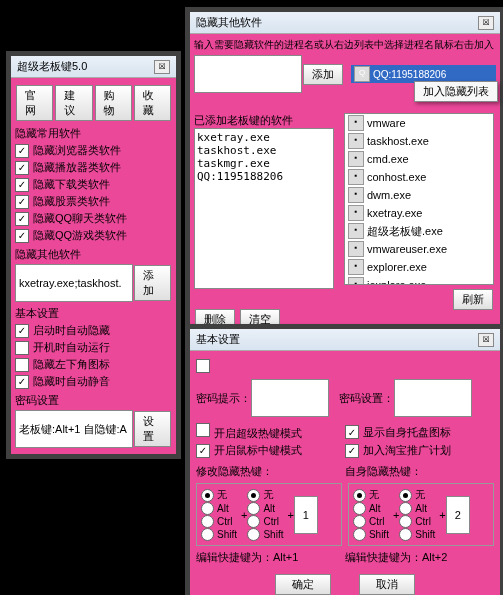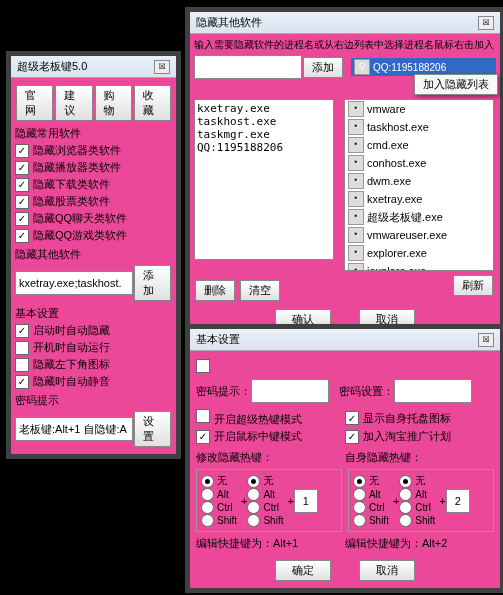--- a/index.html
+++ b/index.html
@@ -5,21 +5,21 @@
 body{margin:0;background:#000;font:11px "Microsoft YaHei",SimSun,sans-serif;color:#000;width:503px;height:595px;overflow:hidden}
 .win{position:absolute;background:#ec4899;border:5px solid #404040;box-shadow:2px 2px 4px rgba(0,0,0,.3)}
 .tb{background:linear-gradient(#eaf0f8,#d8e4f0);border-bottom:1px solid #aaa;padding:3px 6px;display:flex;justify-content:space-between;align-items:center;font-size:11px}
 .cx{width:14px;height:12px;border:1px solid #888;background:#eee;display:flex;align-items:center;justify-content:center;font-size:8px;cursor:pointer}
 .btn{border:1px solid #888;background:linear-gradient(#fff,#e0e0e0);padding:2px 8px;font-size:11px;margin:1px;cursor:pointer;display:inline-block}
 .row{margin:2px 0;display:flex;align-items:center}
 .chk{width:12px;height:12px;border:1px solid #666;background:#fff;margin-right:4px;display:inline-flex;align-items:center;justify-content:center;font-size:10px;cursor:pointer}
 .chk.on::before{content:"✓";color:#000}
 .rad{width:11px;height:11px;border:1px solid #666;border-radius:50%;background:#fff;margin-right:3px;display:inline-flex;align-items:center;justify-content:center;cursor:pointer}
 .rad.on::before{content:"";width:5px;height:5px;background:#000;border-radius:50%}
-.inp{border:1px solid #888;background:#fff;padding:3px 3px;height:16px;font-size:11px}
+.inp{border:1px solid #888;background:#fff;padding:10px 3px;height:16px;font-size:11px}
 .ta{border:1px solid #888;background:#fff;font:11px monospace;padding:2px}
 .lst{border:1px solid #888;background:#fff;overflow:auto}
 .li{display:flex;align-items:center;padding:1px 3px;cursor:pointer}
 .li.sel{background:#316ac5;color:#fff}
 .ico{width:14px;height:14px;margin-right:3px;display:inline-block;border:1px solid #999;background:#ddd;font-size:8px;text-align:center;line-height:12px}
 .grp{border:1px solid #999;padding:4px;margin:2px 0;position:relative}
 .sec{font-size:11px;margin:4px 0 2px}
 .ctx{position:absolute;background:#f8f8f8;border:1px solid #888;box-shadow:2px 2px 4px rgba(0,0,0,.4);padding:2px 8px;font-size:11px;z-index:10}
 </style>
 </head>
@@ -81,21 +81,21 @@
         </div>
         <div class="row">
           <span class="chk"></span>
           <span>隐藏左下角图标</span>
         </div>
         <div class="row">
           <span class="chk on"></span>
           <span>隐藏时自动静音</span>
         </div>
       </div>
-    <div class="sec">密码提示</div>
+    <div class="sec">密码设置</div>
     <div class="row">
       <input class="inp" style="width: 110px;" value="老板键:Alt+1 自隐键:A">
       <span class="btn">设置</span>
     </div>
   </div>
 </div>
 
 <div class="win" style="left:185px;top:7px;width:310px">
   <div class="tb">
     <span>隐藏其他软件</span>
@@ -112,20 +112,21 @@
           <span class="ico">Q</span>
           <span style="font-size:10px">QQ:1195188206</span>
         </div>
         <div class="ctx" style="right:-2px;top:18px">
           <span>加入隐藏列表</span>
         </div>
       </div>
     </div>
     <div class="row" style="align-items:flex-start;margin-top:20px">
       <div style="width:140px">
+        <div>已添加老板键的软件</div>
         <div class="ta" style="height:155px" id="added">
             <div>kxetray.exe</div>
             <div>taskhost.exe</div>
             <div>taskmgr.exe</div>
             <div>QQ:1195188206</div>
           </div>
         <div style="margin-top:19px">
           <span class="btn">删除</span>
           <span class="btn">清空</span>
         </div>

